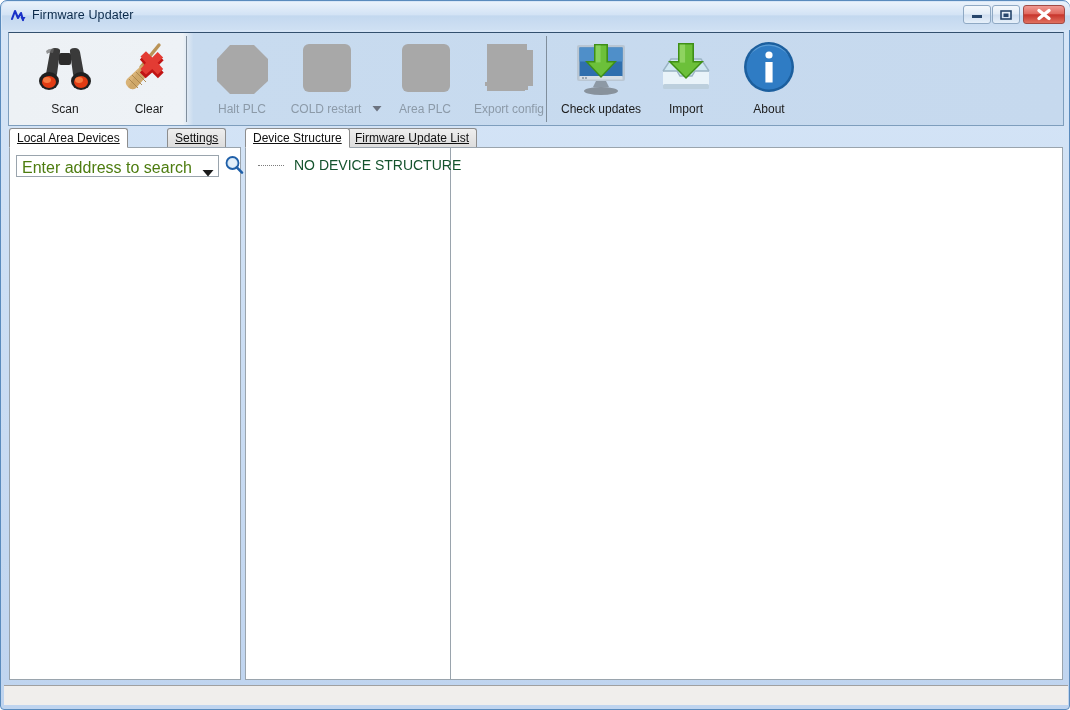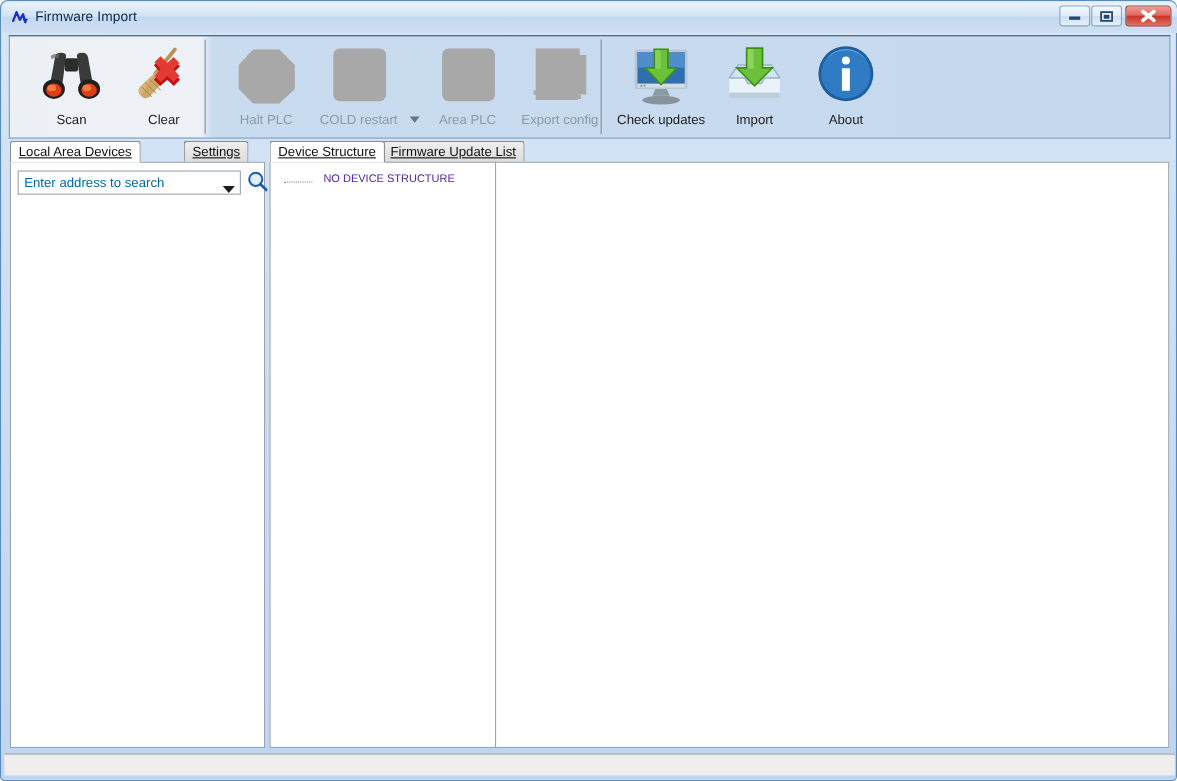--- a/index.html
+++ b/index.html
@@ -186,22 +186,22 @@
     height: 22px;
     box-sizing: border-box;
     border: 1px solid #9aa4ad;
     background: #ffffff;
     cursor: text;
   }
   #search-combo .txt {
     position: absolute;
     left: 5px;
     top: 3px;
-    font-size: 12px;
-    color: #0369a1;
+    font-size: 16px;
+    color: #4d7c0f;
     white-space: nowrap;
   }
   #combo-arrow {
     position: absolute;
     right: 4px;
     top: 7px;
     width: 12px;
     height: 8px;
     cursor: default;
   }
@@ -233,22 +233,22 @@
     left: 4px;
     top: 8px;
     width: 26px;
     height: 1px;
     border-top: 1px dotted #7d7d7d;
   }
   #tree-label {
     position: absolute;
     left: 40px;
     top: 0px;
-    font-size: 10px;
-    color: #4c1d95;
+    font-size: 14px;
+    color: #14532d;
     white-space: nowrap;
   }
 
   
   #main-area {
     left: 241px;
     top: 19px;
     width: 818px;
     height: 533px;
   }
@@ -277,21 +277,21 @@
 
 <div id="app-window">
 
   <div id="titlebar">
     <div id="title-icon">
       <svg width="18" height="18" viewBox="0 0 18 18">
         <polyline points="2,12 5,4 8,11 11,6 13,13" fill="none" stroke="#1a31c8" stroke-width="2.1" stroke-linecap="round" stroke-linejoin="round"></polyline>
         <polygon points="10.5,10 15.5,10 13,14.5" fill="#1a31c8"></polygon>
       </svg>
     </div>
-    <div id="title-text">Firmware Import</div>
+    <div id="title-text">Firmware Updater</div>
 
     <div class="wbtn" id="btn-min">
       <svg width="26" height="17" viewBox="0 0 26 17">
         <rect x="8" y="9" width="10" height="3" fill="#26456b"></rect>
       </svg>
     </div>
     <div class="wbtn" id="btn-max">
       <svg width="26" height="17" viewBox="0 0 26 17">
         <rect x="8" y="5" width="10" height="8" fill="none" stroke="#26456b" stroke-width="1.6"></rect>
         <rect x="10.5" y="7.5" width="5" height="3.5" fill="#26456b"></rect>

